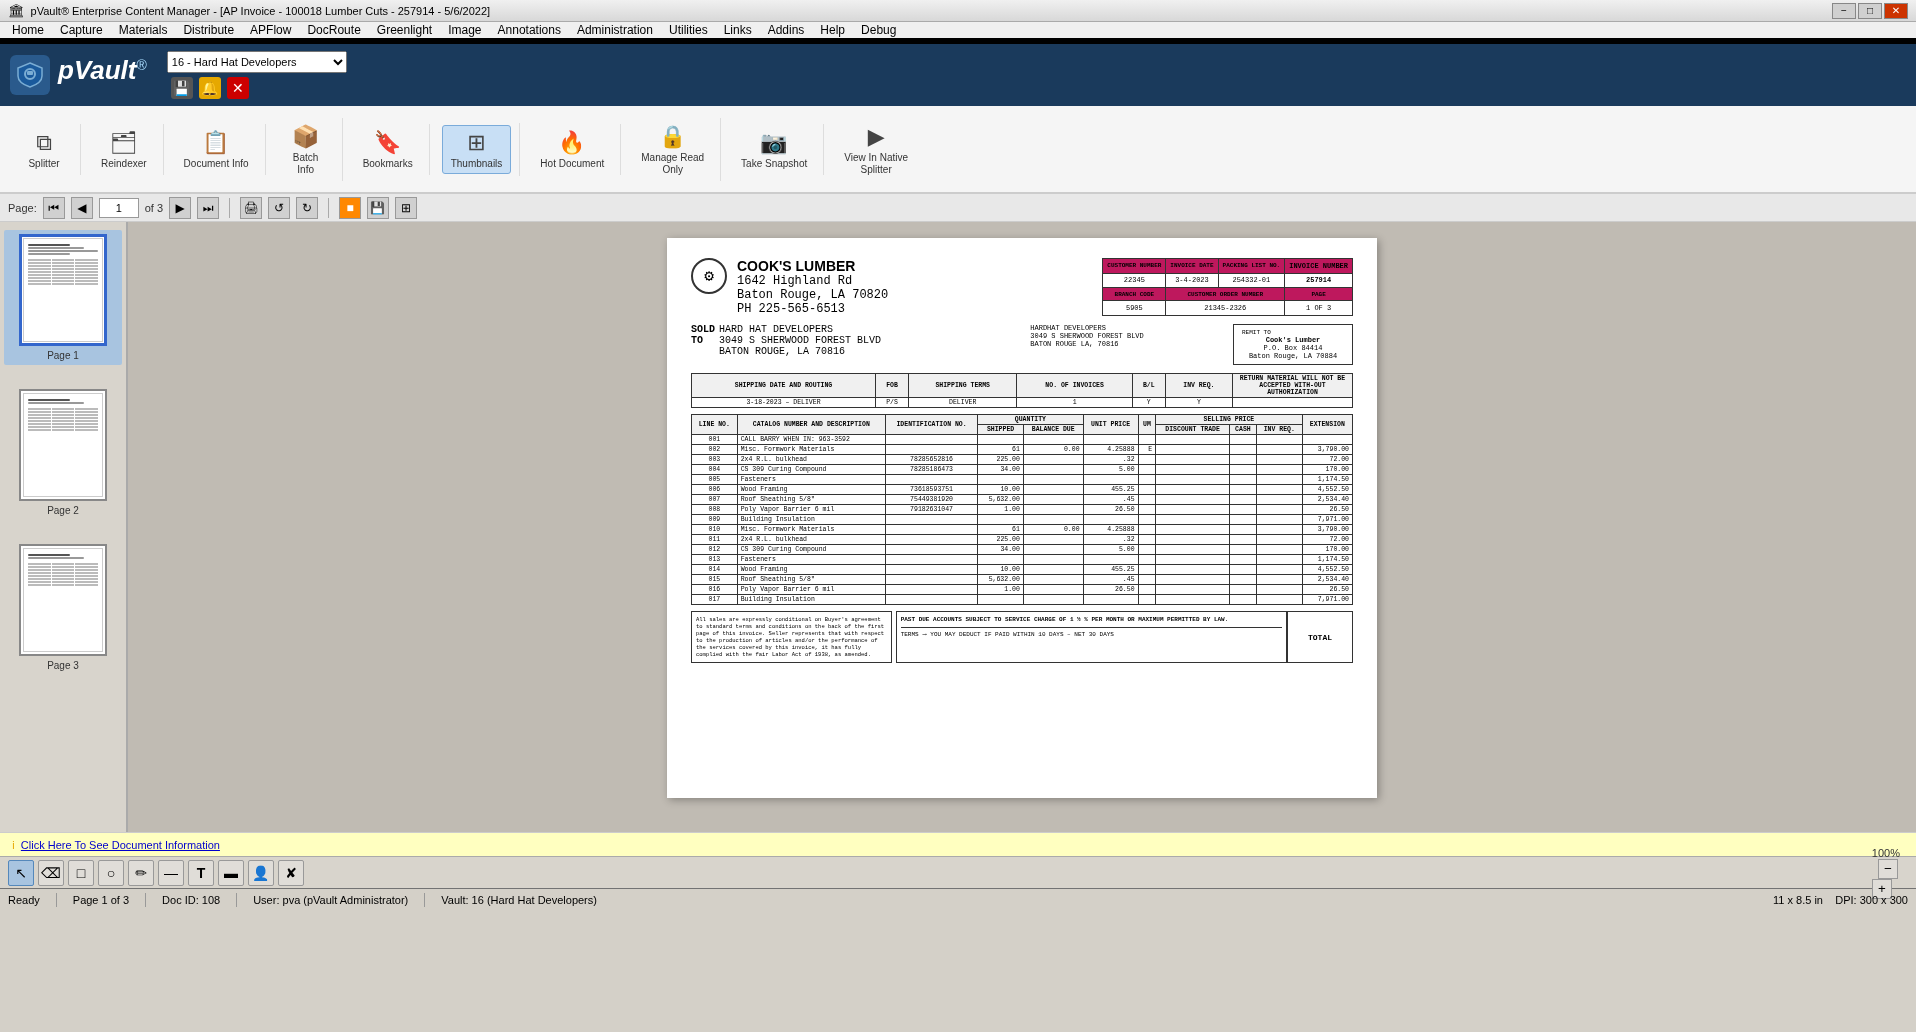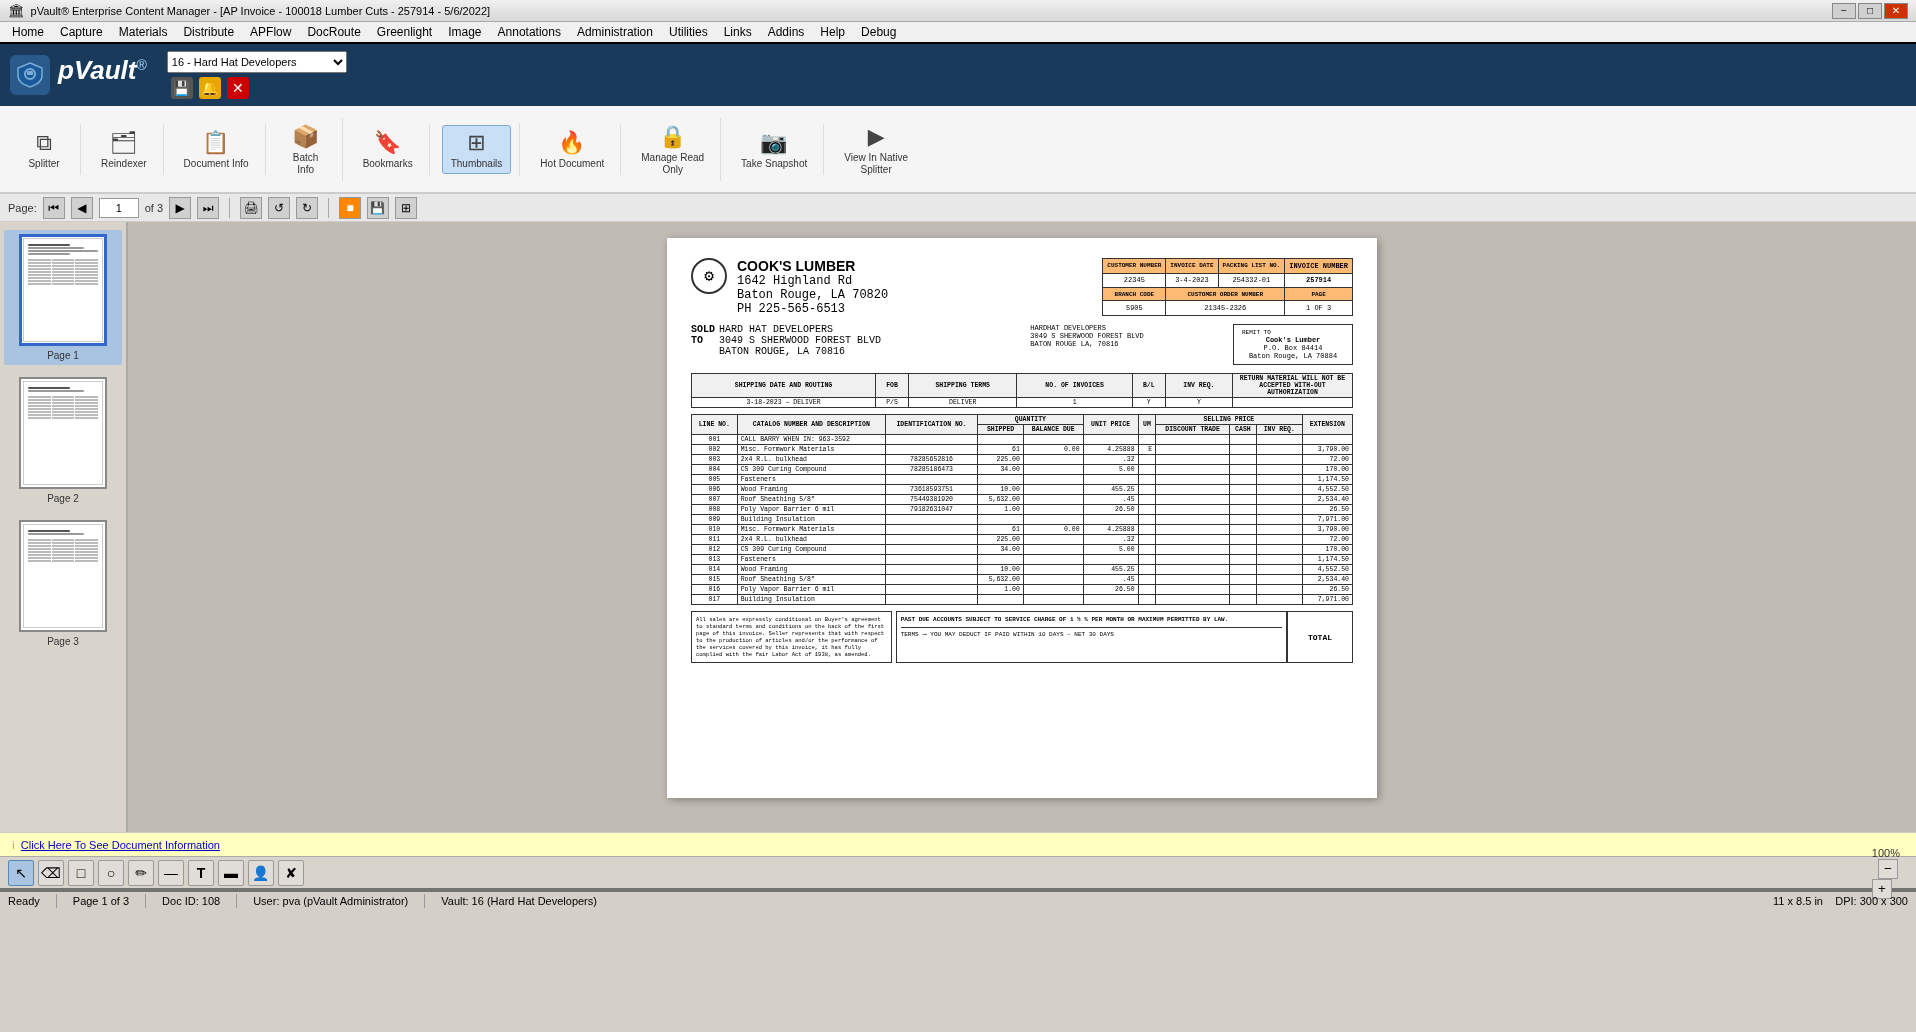--- a/index.html
+++ b/index.html
@@ -27,21 +27,21 @@
       font-size: 10px; cursor: pointer;
     }
 
     
     #menu-bar {
       background: #f0f0f0;
       height: 22px;
       display: flex;
       align-items: center;
       padding: 0 4px;
-      border-bottom: 2px solid #000000;
+      border-bottom: 6px solid #000000;
     }
     .menu-item {
       padding: 2px 8px;
       font-size: 12px;
       cursor: pointer;
       color: #000;
     }
 
     
     #app-header {
@@ -146,21 +146,21 @@
 
     
     #thumb-panel {
       width: 128px;
       background: #d8d4cc;
       border-right: 2px solid #aaa;
       overflow-y: auto;
       padding: 8px 4px;
       display: flex;
       flex-direction: column;
-      gap: 8px;
+      gap: 20px;
     }
     .thumb-item {
       display: flex;
       flex-direction: column;
       align-items: center;
       cursor: pointer;
       padding: 4px;
       border-radius: 2px;
     }
     .thumb-item.active { background: #a8c4e0; }
@@ -220,21 +220,21 @@
       font-size: 16px;
     }
     .inv-company-name { font-size: 14px; font-weight: bold; font-family: Arial, sans-serif; }
     .inv-company-addr { font-size: 12px; font-family: 'Courier New', monospace; }
     .inv-info-table { border-collapse: collapse; font-size: 7px; }
     .inv-info-table td, .inv-info-table th {
       border: 1px solid #333;
       padding: 1px 4px;
       text-align: center;
     }
-    .inv-info-table th { font-weight: bold; font-size: 6px; background: #fdba74; }
+    .inv-info-table th { font-weight: bold; font-size: 6px; background: #be185d; }
 
     
     .ship-section { display: flex; justify-content: space-between; margin: 8px 0; font-size: 7px; }
     .remit-box { border: 1px solid #333; padding: 4px 8px; font-size: 7px; text-align: center; min-width: 120px; }
     .remit-title { font-size: 6px; text-align: left; }
 
     
     .ship-table { width: 100%; border-collapse: collapse; font-size: 6.5px; margin: 6px 0; }
     .ship-table td, .ship-table th { border: 1px solid #333; padding: 1px 3px; text-align: center; }
     .ship-table th { background: #f0f0f0; font-weight: bold; }
@@ -288,21 +288,21 @@
     .zoom-info { margin-left: auto; font-size: 11px; color: #333; margin-right: 8px; }
     .zoom-btn { width: 20px; height: 20px; background: #e0ddd8; border: 1px solid #999; display: flex; align-items: center; justify-content: center; cursor: pointer; }
 
     
     #status-bar {
       background: #d4d0c8;
       height: 22px;
       display: flex;
       align-items: center;
       padding: 0 8px;
-      border-top: 4px solid #737373;
+      border-top: 1px solid #737373;
       font-size: 11px;
       gap: 16px;
     }
     .status-section { display: flex; align-items: center; gap: 4px; }
     .status-divider { width: 1px; height: 14px; background: #999; }
 
     
     .mini-doc { width: 80px; height: 104px; background: white; border: 1px solid #ccc; padding: 4px; overflow: hidden; }
     .mini-line { height: 2px; background: #999; margin: 1px 0; border-radius: 1px; }
     .mini-line.dark { background: #555; }

